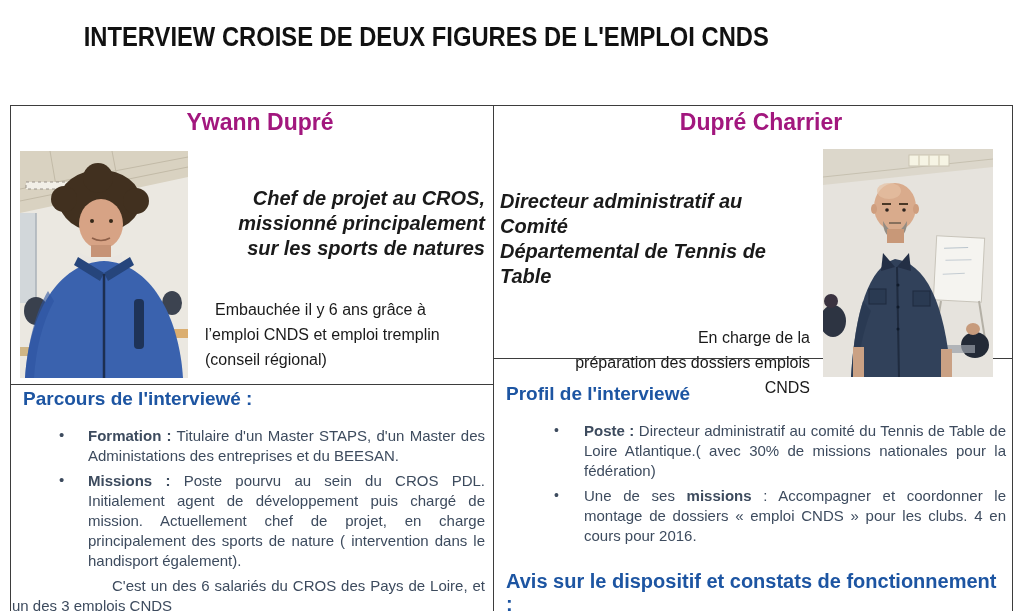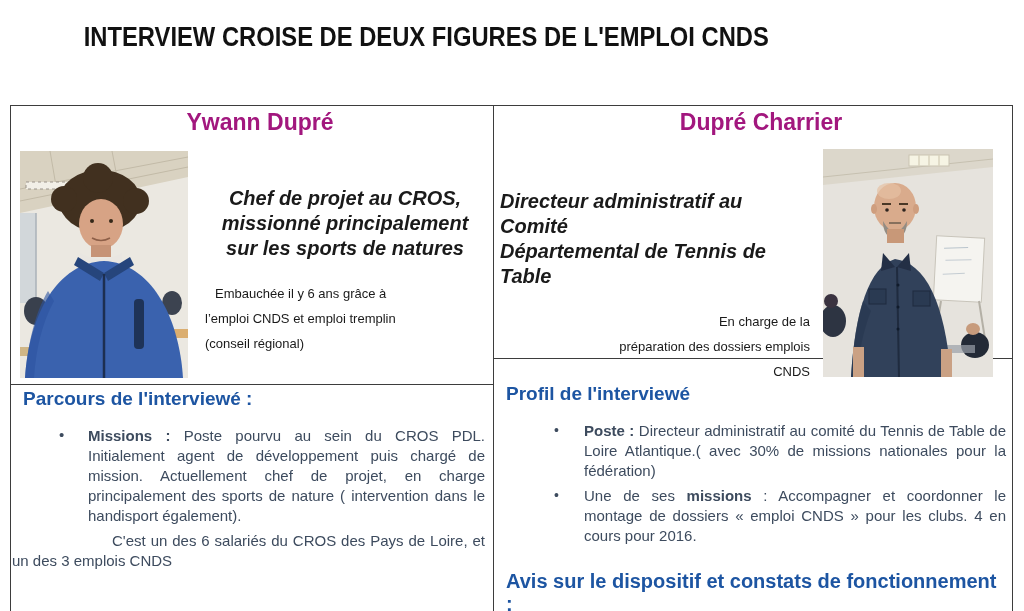--- a/index.html
+++ b/index.html
@@ -24,22 +24,22 @@
   .name{
     position:absolute;top:3px;left:8px;width:100%;text-align:center;
     font-weight:700;font-size:23px;color:#a2177e;
   }
   .photo{position:absolute;display:block;}
   .photo-ywann{left:9px;top:45px;width:168px;height:227px;}
   .photo-gael{right:19px;top:43px;width:170px;height:228px;}
   .intro-left{position:absolute;left:194px;top:80px;width:280px;}
   .intro-right{position:absolute;left:6px;top:83px;width:310px;}
   .role{font-weight:700;font-style:italic;font-size:20px;line-height:25px;color:#1a1a1a;white-space:pre-line;}
-  .intro-left .role{text-align:center;}
-  .note{font-size:13px;line-height:25px;color:#1a1a1a;white-space:pre-line;margin-top:20px;}
+  .intro-left .role{text-align:right;}
+  .note{font-size:16px;line-height:25px;color:#1a1a1a;white-space:pre-line;margin-top:36px;}
   .intro-left .note{text-align:left;text-indent:10px;}
   .intro-right .note{text-align:right;}
   .cell-bottom{flex:1;position:relative;padding:3px 6px 0 12px;}
   .sec-heading{font-weight:700;font-size:19px;color:#1d55a2;margin:0;}
   .col-right .sec-heading{margin-top:21px;}
   .blist{list-style:none;margin:16px 0 0 0;padding:0;color:#3d4b5e;font-size:15px;line-height:20px;}
   .blist li{position:relative;text-align:justify;margin-bottom:5px;}
   .col-left .blist li{padding-left:65px;padding-right:2px;}
   .col-left .blist li::before{content:"•";position:absolute;left:36px;top:-1px;font-size:15px;color:#3d4b5e;}
   .col-right .blist li{padding-left:78px;padding-right:0px;}
@@ -103,20 +103,21 @@
 sur les sports de natures</div>
         <div class="note">Embauchée il y 6 ans grâce à
 l’emploi CNDS et emploi tremplin
 (conseil régional)</div>
       </div>
     </div>
 
     <div class="cell-bottom">
       <p class="sec-heading">Parcours de l'interviewé :</p>
       <ul class="blist">
+        <li><span></span><b>Formation :</b><span> Titulaire d'un Master STAPS, d'un Master des Administations des entreprises et du BEESAN.</span></li>
         <li><span></span><b>Missions :</b><span> Poste pourvu au sein du CROS PDL. Initialement agent de développement puis chargé de mission. Actuellement chef de projet, en charge principalement des sports de nature ( intervention dans le handisport également).</span></li>
       </ul>
       <p class="footnote">C'est un des 6 salariés du CROS  des Pays de Loire, et un des 3 emplois CNDS</p>
     </div>
   </div>
 
   <div class="col-right">
     <div class="cell-top">
       <div class="name">Dupré Charrier</div>
 

